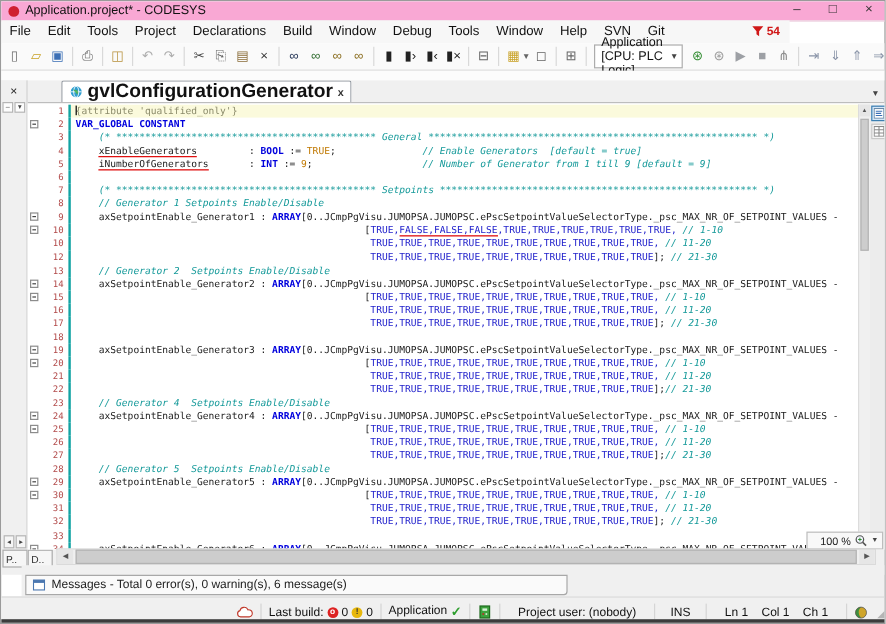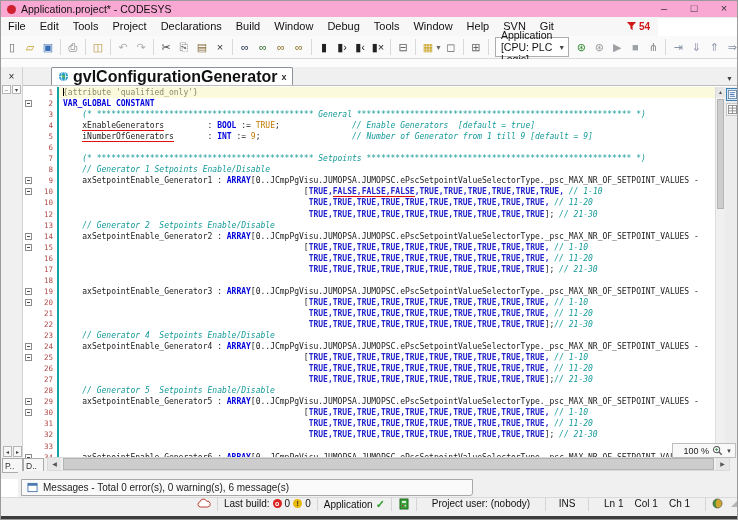--- a/index.html
+++ b/index.html
@@ -70,21 +70,21 @@
   .lnum{width:20px;flex:0 0 auto;text-align:right;padding-right:4px;font:7.5px "DejaVu Sans Mono",monospace;color:#b24a4a}
   .cline{flex:1 1 auto;white-space:pre;overflow:hidden;font:8px "DejaVu Sans Mono",monospace;
          height:11.05px;line-height:11.05px;border-left:2px solid #12a3a3;padding-left:4px;position:relative}
   .cur .cline{background:#fbfadc}
   .cur .cline::before{content:"";position:absolute;left:4px;top:1px;width:1px;height:8px;background:#000}
   .sp{color:#1a1a1a}
   .su{border-bottom:2px solid #e01010}
   .skw{color:#0000dd;font-weight:bold}
   .scm{color:#169a9a;font-style:italic}
   .snm{color:#c07800}
-  .sbl{color:#2323cc;font-weight:bold}
+  .sbl{color:#2323cc;font-weight:normal}
   .sat{color:#8b8b6b}
 
   
   .rcol{position:absolute;right:0;top:1px;bottom:0;width:24px;display:flex}
   .vscroll{width:10px;background:#f0f0f0;border-left:1px solid #dcdcdc;position:relative;box-sizing:border-box}
   .vsup{position:absolute;left:0;top:0;width:9px;height:10px;background:#e6e6e6;font-size:5px;
         text-align:center;line-height:10px;color:#555}
   .vthumb{position:absolute;left:1px;top:12px;width:7px;height:110px;background:#cdcdcd;border:1px solid #b3b3b3;box-sizing:border-box}
   .btncol{width:14px;background:#ececec;display:flex;flex-direction:column;align-items:center;padding-top:1px;gap:2px}
   .vbtn{width:13px;height:13px;box-sizing:border-box;display:flex;align-items:center;justify-content:center}
@@ -103,21 +103,21 @@
 
   
   .msgrow{position:absolute;left:17px;top:470px;width:738px;height:26px;background:#f0f0f0}
   .msgtab{position:absolute;left:3px;top:8px;width:452px;height:17px;background:#fafafa;
           border:1px solid #a8a8a8;border-radius:0 0 3px 0;display:flex;align-items:center;
           gap:5px;padding:0 5px;box-sizing:border-box}
   .msgtab .t{font-size:10px;color:#222;white-space:nowrap}
 
   
   .statusbar{position:absolute;left:0;top:496px;width:738px;height:19px;background:#f0f0f0;
-             border-top:1px solid #dadada;display:flex;align-items:flex-start;font-size:10px;color:#111;box-sizing:border-box}
+             border-top:1px solid #dadada;display:flex;align-items:flex-end;font-size:10px;color:#111;box-sizing:border-box}
   .ssep{width:1px;height:13px;background:#d5d5d5;flex:0 0 auto}
   .scell{display:flex;align-items:center;justify-content:center;gap:3px;padding:0 6px;white-space:nowrap}
   .dotc{display:inline-block;width:9px;height:9px;border-radius:50%;text-align:center;
         font-size:7px;line-height:9px;color:#fff;font-weight:bold}
   .dred{background:#d22}
   .dyel{background:#e8b80c;color:#333}
   .chk{color:#2e9e2e;font-weight:bold;font-size:11px}
   .grip{color:#b5b5b5;font-size:9px;margin-left:2px;margin-right:1px}
 
   .darkstrip{position:absolute;left:0;top:515px;width:738px;height:5px;background:#3c3c3c}

